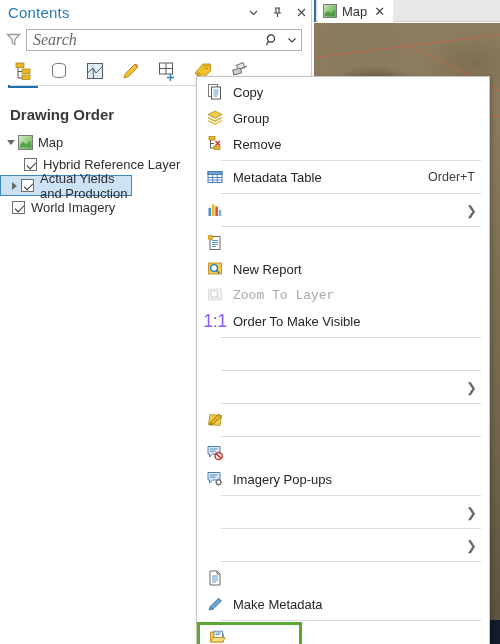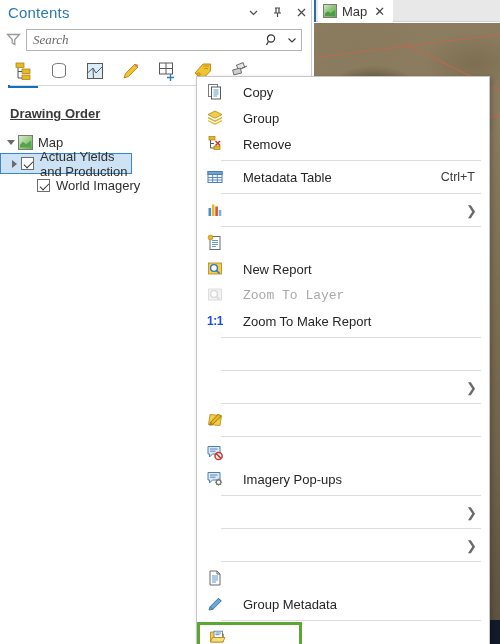--- a/index.html
+++ b/index.html
@@ -141,21 +141,21 @@
     display: flex; align-items: center;
   }
   .filter-icon { width: 26px; display: flex; justify-content: center; }
   .search-box {
     flex: 1; height: 22px; margin-right: 10px;
     border: 1px solid #b4b4b4; background: #fff;
     display: flex; align-items: center; position: relative;
   }
   .search-box input {
     flex: 1; border: none; outline: none; height: 20px;
-    padding-left: 6px; font-size: 13px; font-style: italic;
+    padding-left: 6px; font-size: 16px; font-style: italic;
     font-family: "Liberation Serif", serif; color: #555;
     background: transparent;
   }
   .search-box input::placeholder { color: #6a6a6a; font-style: italic; }
   .search-icon-btn { width: 22px; display:flex; justify-content:center; cursor: pointer; }
   .search-caret-btn { width: 18px; display:flex; justify-content:center; cursor: pointer; }
 
   
   .toolbar {
     position: absolute; left: 0; top: 56px; width: 312px; height: 30px;
@@ -171,21 +171,21 @@
     width: 30px; height: 3px; background: #1b6fb5;
   }
   .toolbar-rule {
     position: absolute; left: 10px; top: 85px; width: 292px; height: 1px;
     background: #d8d8d8;
   }
 
   
   .tree-title {
     position: absolute; left: 10px; top: 106px;
-    font-size: 13px; color: #3a3a3a; font-weight: 600; text-decoration: underline;
+    font-size: 15px; color: #3a3a3a; font-weight: 600;
   }
   .tree { position: absolute; left: 0; top: 131px; width: 312px; }
   .tree-row {
     height: 22px; display: flex; align-items: center;
     font-size: 13px; color: #2f2f2f;
     padding-left: 6px;
   }
   .tree-row.sel {
     background: #cde3f5;
     border: 1px solid #3a88c8;
@@ -244,42 +244,42 @@
   .ctx-item {
     height: 26px; display: flex; align-items: center;
     padding-left: 6px; position: relative; cursor: pointer;
   }
   .ctx-item.disabled { cursor: default; font-family: Liberation Mono, monospace; }
   .ctx-ico {
     width: 24px; height: 20px; flex: none;
     display: flex; align-items: center; justify-content: center;
   }
   .ctx-label {
-    font-size: 13px; color: #262626; margin-left: 16px;
+    font-size: 13px; color: #262626; margin-left: 6px;
     white-space: nowrap;
   }
   .ctx-item.disabled .ctx-label { color: #a8a8a8; }
   .ctx-shortcut {
     position: absolute; right: 14px;
     font-size: 12.5px; color: #3a3a3a;
   }
   .ctx-arrow {
     position: absolute; right: 12px;
     color: #6a6a6a; font-size: 13px; line-height: 1;
   }
   .ctx-sep {
     height: 1px; background: #dcdcdc; margin: 3px 8px 3px 24px;
   }
   .ctx-item.highlight {
     outline: 3px solid #5aa832;
     outline-offset: -1px;
     width: 101px; margin-left: 2px;
   }
   .ratio-ico {
-    font-size: 12px; font-weight: 700; color: #1d4ed8;
+    font-size: 18px; font-weight: 400; color: #8b5cf6;
     letter-spacing: -0.5px;
   }
 </style>
 </head>
 <body>
 
 <div id="app">
 
   <div class="map-region">
     <div class="map-tabstrip">
@@ -405,30 +405,34 @@
     <div class="tree">
 
       <div class="tree-row" style="padding-left:4px;">
         <span class="expander">
             <span class="tri open"></span>
           </span>
         <span class="map-node-icon"></span>
         <span>Map</span>
       </div>
 
+      <div class="tree-row" style="padding-left:24px;">
+        <span class="chk"></span>
+        <span>Hybrid Reference Layer</span>
+      </div>
 
       <div class="tree-row sel" style="">
         <span class="expander">
             <span class="tri"></span>
           </span>
         <span class="chk"></span>
         <span>Actual Yields and Production</span>
       </div>
 
-      <div class="tree-row" style="padding-left:12px;margin-left:25px;">
+      <div class="tree-row" style="padding-left:12px;">
         <span class="chk"></span>
         <span>World Imagery</span>
       </div>
     </div>
   </div>
 
   <div class="ctx">
 
     <div class="ctx-item">
       <span class="ctx-ico">
@@ -468,21 +472,21 @@
 
     <div class="ctx-item">
       <span class="ctx-ico">
         <svg width="18" height="18" viewBox="0 0 18 18">
           <rect x="2" y="3.5" width="14" height="11" fill="#fff" stroke="#4a7fb5" stroke-width="1"></rect>
           <rect x="2" y="3.5" width="14" height="3" fill="#6ea3d0" stroke="#4a7fb5" stroke-width="1"></rect>
           <path d="M2 9.5 H16 M2 12 H16 M6.7 6.5 V14.5 M11.3 6.5 V14.5" stroke="#4a7fb5" stroke-width=".9"></path>
         </svg>
       </span>
       <span class="ctx-label">Metadata Table</span>
-      <span class="ctx-shortcut">Ctrl+T</span>
+      <span class="ctx-shortcut">Order+T</span>
     </div>
 
     <div class="ctx-sep"></div>
 
     <div class="ctx-item">
       <span class="ctx-ico">
         <svg width="18" height="18" viewBox="0 0 18 18">
           <rect x="2.5" y="7" width="2.6" height="8" fill="#4a90c4"></rect>
           <rect x="5.9" y="3.5" width="2.6" height="11.5" fill="#e8b923"></rect>
           <rect x="9.3" y="5.5" width="2.6" height="9.5" fill="#d0553f"></rect>
@@ -523,21 +527,21 @@
           <rect x="2.5" y="3" width="13" height="11" fill="#e4e4e4" stroke="#a8a8a8" stroke-width=".8"></rect>
           <circle cx="8" cy="8" r="3.4" fill="#fff" stroke="#a8a8a8" stroke-width="1.3"></circle>
           <path d="M10.5 10.5 L13.5 13.5" stroke="#a8a8a8" stroke-width="1.5"></path>
         </svg>
       </span>
       <span class="ctx-label">Zoom To Layer</span>
     </div>
 
     <div class="ctx-item">
       <span class="ctx-ico ratio-ico">1:1</span>
-      <span class="ctx-label">Zoom To Make Report</span>
+      <span class="ctx-label">Order To Make Visible</span>
     </div>
 
     <div class="ctx-sep"></div>
 
     <div class="ctx-item disabled">
       <span class="ctx-ico"></span>
       <span class="ctx-label"></span>
     </div>
 
     <div class="ctx-sep"></div>
@@ -617,21 +621,21 @@
     </div>
 
     <div class="ctx-item">
       <span class="ctx-ico">
         <svg width="18" height="18" viewBox="0 0 18 18">
           <path d="M3 15 L4.2 11.6 L12.5 3.3 L15.2 6 L6.9 14.3 Z" fill="#6aa8d8" stroke="#3a6f9e" stroke-width=".9"></path>
           <path d="M12.5 3.3 L15.2 6" stroke="#3a6f9e" stroke-width=".9"></path>
           <path d="M4.2 11.6 L6.9 14.3" stroke="#3a6f9e" stroke-width=".9"></path>
         </svg>
       </span>
-      <span class="ctx-label">Group Metadata</span>
+      <span class="ctx-label">Make Metadata</span>
     </div>
 
     <div class="ctx-sep"></div>
 
     <div class="ctx-item highlight">
       <span class="ctx-ico">
         <svg width="18" height="18" viewBox="0 0 18 18">
           <path d="M2.5 4 H8 L9.5 6 H15.5 V14 H2.5 Z" fill="#f2cc4e" stroke="#b8860b" stroke-width=".8"></path>
           <rect x="6" y="3.2" width="8.5" height="6.5" fill="#fff" stroke="#5a7fa5" stroke-width=".9"></rect>
           <path d="M7.5 5 H13 M7.5 6.7 H11.5" stroke="#4a7fb5" stroke-width=".9"></path>

